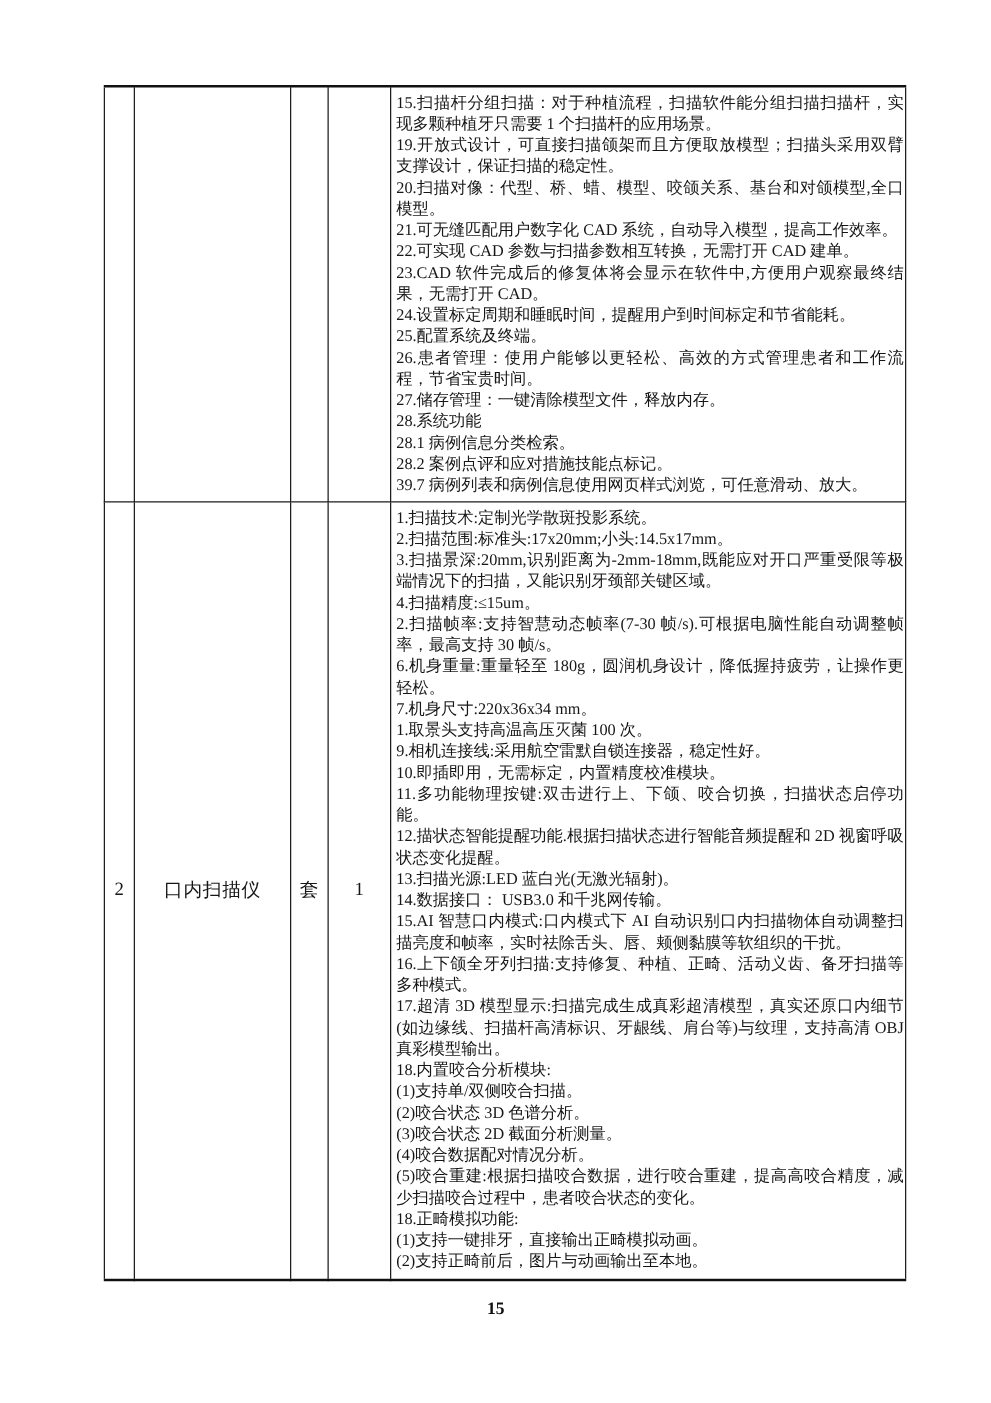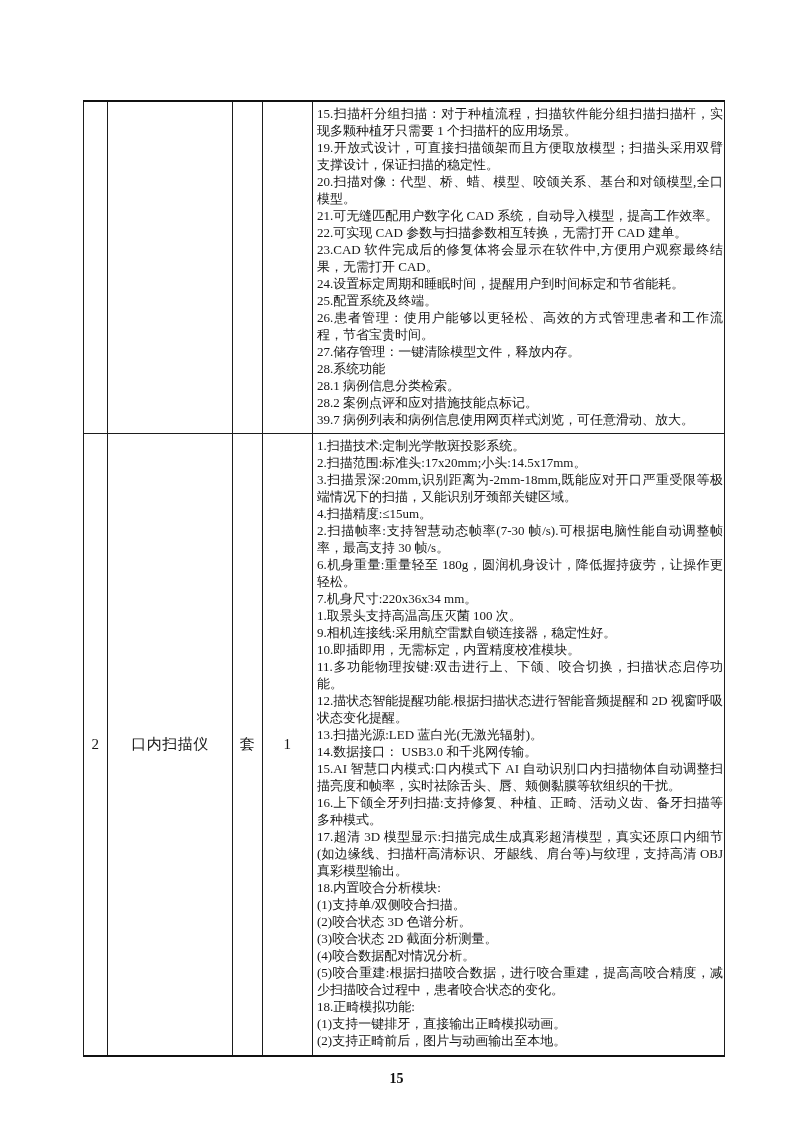--- a/index.html
+++ b/index.html
@@ -17,21 +17,21 @@
   }
   .sheet {
     position: absolute;
     left: 0; top: 0;
     width: 793px; height: 1122px;
     background: #ffffff;
   }
   table.spec-table {
     position: absolute;
     left: 83px;
-    top: 100px;
+    top: 68px;
     width: 641px;
     border-collapse: collapse;
     table-layout: fixed;
   }
   table.spec-table {
     border-left: 1px solid #1d1d1d;
     border-right: 1px solid #1d1d1d;
     border-top: 2.5px solid #111111;
     border-bottom: 2px solid #111111;
   }
@@ -54,21 +54,21 @@
     font-size: 13px;
     line-height: 17px;
   }
   .spec-item {
     text-align: justify;
     text-justify: inter-ideograph;
     word-break: break-all;
   }
   .page-num {
     position: absolute;
-    top: 1071px;
+    top: 1040px;
     left: 0;
     width: 793px;
     text-align: center;
     font-size: 14px;
     font-weight: bold;
     color: #111111;
   }
 </style>
 </head>
 <body>

